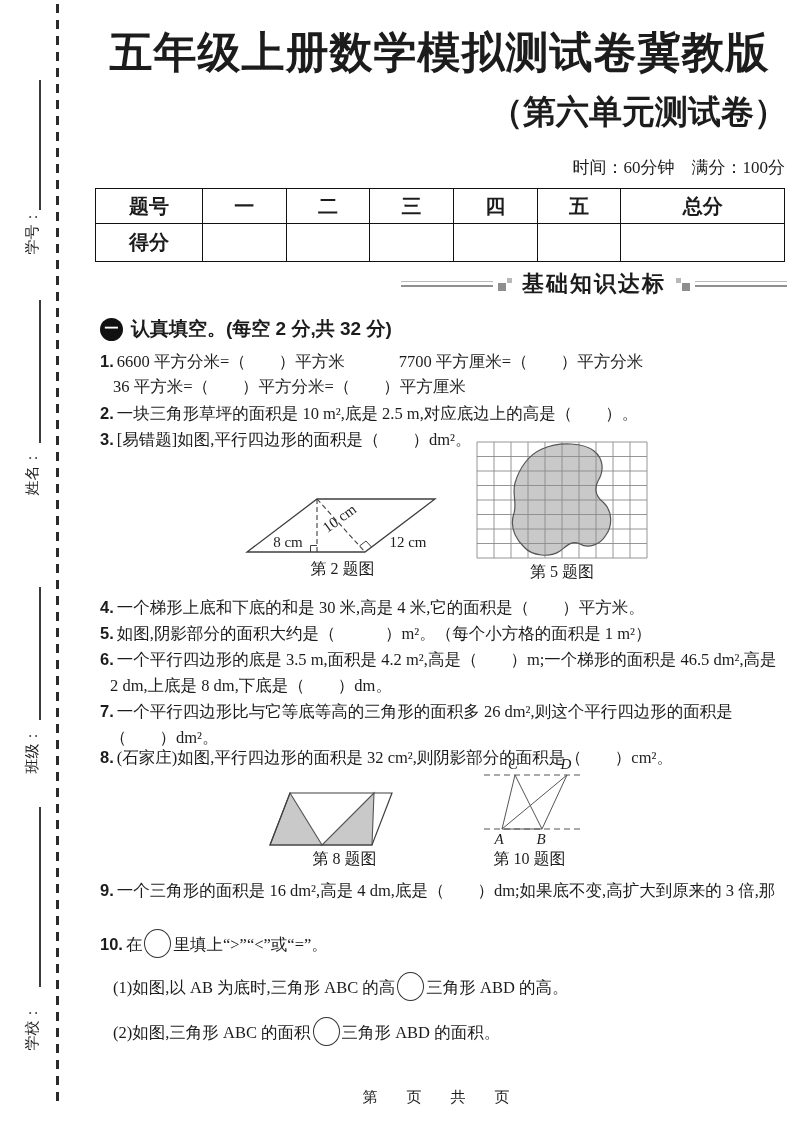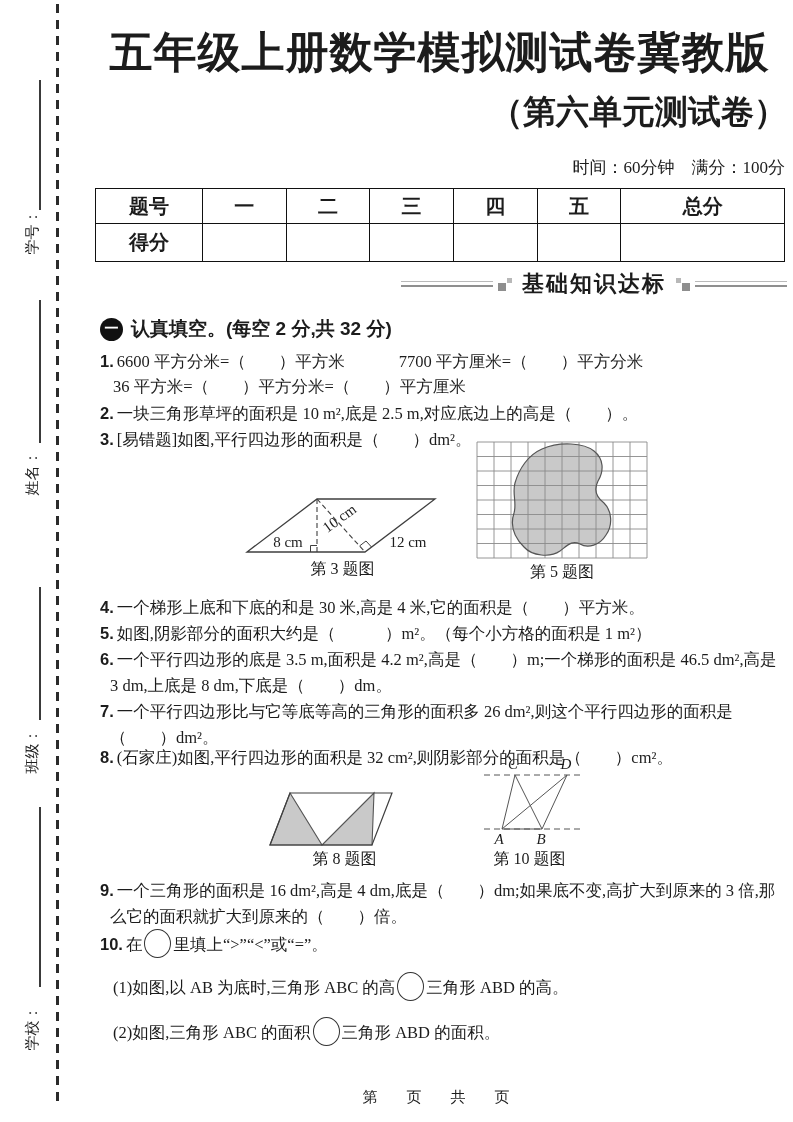--- a/index.html
+++ b/index.html
@@ -128,38 +128,38 @@
   <svg class="figsvg" style="left:240px;top:485px;" width="205" height="78" viewBox="0 0 205 78">
     <path d="M7 67 L125 67 L195 14 L77 14 Z" fill="none" stroke="#3f3f3f" stroke-width="1.3"></path>
     <path d="M77 14 V67" fill="none" stroke="#3f3f3f" stroke-width="1.1" stroke-dasharray="5 3"></path>
     <path d="M70.5 67 V60.5 H77" fill="none" stroke="#3f3f3f" stroke-width="1"></path>
     <path d="M77 14 L125 67" fill="none" stroke="#3f3f3f" stroke-width="1.1" stroke-dasharray="5 3"></path>
     <path d="M119.5 61 L126 56 L131.5 62" fill="none" stroke="#3f3f3f" stroke-width="1"></path>
     <text x="48" y="62" font-size="15" text-anchor="middle" fill="#1c1c1c">8 cm</text>
     <text x="100" y="38" font-size="15" text-anchor="middle" fill="#1c1c1c" transform="rotate(-36 100 34)">10 cm</text>
     <text x="168" y="62" font-size="15" text-anchor="middle" fill="#1c1c1c">12 cm</text>
   </svg>
-  <div class="caption" style="left:240px;top:559px;width:205px;">第 3 题图</div>
+  <div class="caption" style="left:240px;top:559px;width:205px;">第 2 题图</div>
 
   <svg class="figsvg" style="left:472px;top:437px;" width="180" height="126" viewBox="0 0 180 126">
     <path d="M70 12 C88 4,112 6,122 14 C132 22,132 34,126 44 C122 52,124 60,132 66 C140 74,141 88,134 98 C128 108,116 112,108 107 C100 103,96 108,88 114 C78 121,60 119,52 110 C42 100,38 88,42 76 C45 66,40 56,43 46 C47 32,56 18,70 12 Z" fill="#c9c9c9"></path>
     <path d="M5 5V121M22 5V121M39 5V121M56 5V121M73 5V121M90 5V121M107 5V121M124 5V121M141 5V121M158 5V121M175 5V121M5 5H175M5 19.5H175M5 34H175M5 48.5H175M5 63H175M5 77.5H175M5 92H175M5 106.5H175M5 121H175" fill="none" stroke="#8a8a8a" stroke-width="0.9"></path>
     <path d="M70 12 C88 4,112 6,122 14 C132 22,132 34,126 44 C122 52,124 60,132 66 C140 74,141 88,134 98 C128 108,116 112,108 107 C100 103,96 108,88 114 C78 121,60 119,52 110 C42 100,38 88,42 76 C45 66,40 56,43 46 C47 32,56 18,70 12 Z" fill="none" stroke="#555" stroke-width="1.2"></path>
   </svg>
   <div class="caption" style="left:472px;top:562px;width:180px;">第 5 题图</div>
 
   <p class="q" style="top:594px;">
     <span class="qnum">4.</span><span>一个梯形上底和下底的和是 30 米,高是 4 米,它的面积是（　　）平方米。</span>
   </p>
   <p class="q" style="top:620px;">
     <span class="qnum">5.</span><span>如图,阴影部分的面积大约是（　　　）m²。（每个小方格的面积是 1 m²）</span>
   </p>
   <p class="q" style="top:646px;">
     <span class="qnum">6.</span><span>一个平行四边形的底是 3.5 m,面积是 4.2 m²,高是（　　）m;一个梯形的面积是 46.5 dm²,高是</span><br>
-    <span class="ind">3 dm,上底是 8 dm,下底是（　　）dm。</span>
+    <span class="ind">2 dm,上底是 8 dm,下底是（　　）dm。</span>
   </p>
   <p class="q" style="top:698px;">
     <span class="qnum">7.</span><span>一个平行四边形比与它等底等高的三角形的面积多 26 dm²,则这个平行四边形的面积是</span><br>
     <span class="ind">（　　）dm²。</span>
   </p>
   <p class="q" style="top:744px;">
     <span class="qnum">8.</span><span>(石家庄)如图,平行四边形的面积是 32 cm²,则阴影部分的面积是（　　）cm²。</span>
   </p>
 
   <svg class="figsvg" style="left:262px;top:785px;" width="165" height="70" viewBox="0 0 165 70">
@@ -175,21 +175,20 @@
     <path d="M40 74 L80 74 M40 74 L53 20 M40 74 L105 20 M80 74 L53 20 M80 74 L105 20" fill="none" stroke="#555" stroke-width="1"></path>
     <text x="51" y="14" font-size="15" font-style="italic" text-anchor="middle" fill="#1c1c1c">C</text>
     <text x="104" y="14" font-size="15" font-style="italic" text-anchor="middle" fill="#1c1c1c">D</text>
     <text x="37" y="89" font-size="15" font-style="italic" text-anchor="middle" fill="#1c1c1c">A</text>
     <text x="79" y="89" font-size="15" font-style="italic" text-anchor="middle" fill="#1c1c1c">B</text>
   </svg>
   <div class="caption" style="left:462px;top:849px;width:135px;">第 10 题图</div>
 
   <p class="q" style="top:877px;">
     <span class="qnum">9.</span><span>一个三角形的面积是 16 dm²,高是 4 dm,底是（　　）dm;如果底不变,高扩大到原来的 3 倍,那</span><br>
-    <span class="ind">么它的面积就扩大到原来的（　　）倍。</span>
   </p>
   <p class="q" style="top:929px;">
     <span class="qnum">10.</span><span>在</span><span class="cmp"></span><span>里填上“&gt;”“&lt;”或“=”。</span>
   </p>
   <p class="q" style="top:972px;left:113px;">
     <span>(1)如图,以 AB 为底时,三角形 ABC 的高</span><span class="cmp"></span><span>三角形 ABD 的高。</span>
   </p>
   <p class="q" style="top:1017px;left:113px;">
     <span>(2)如图,三角形 ABC 的面积</span><span class="cmp"></span><span>三角形 ABD 的面积。</span>
   </p>

